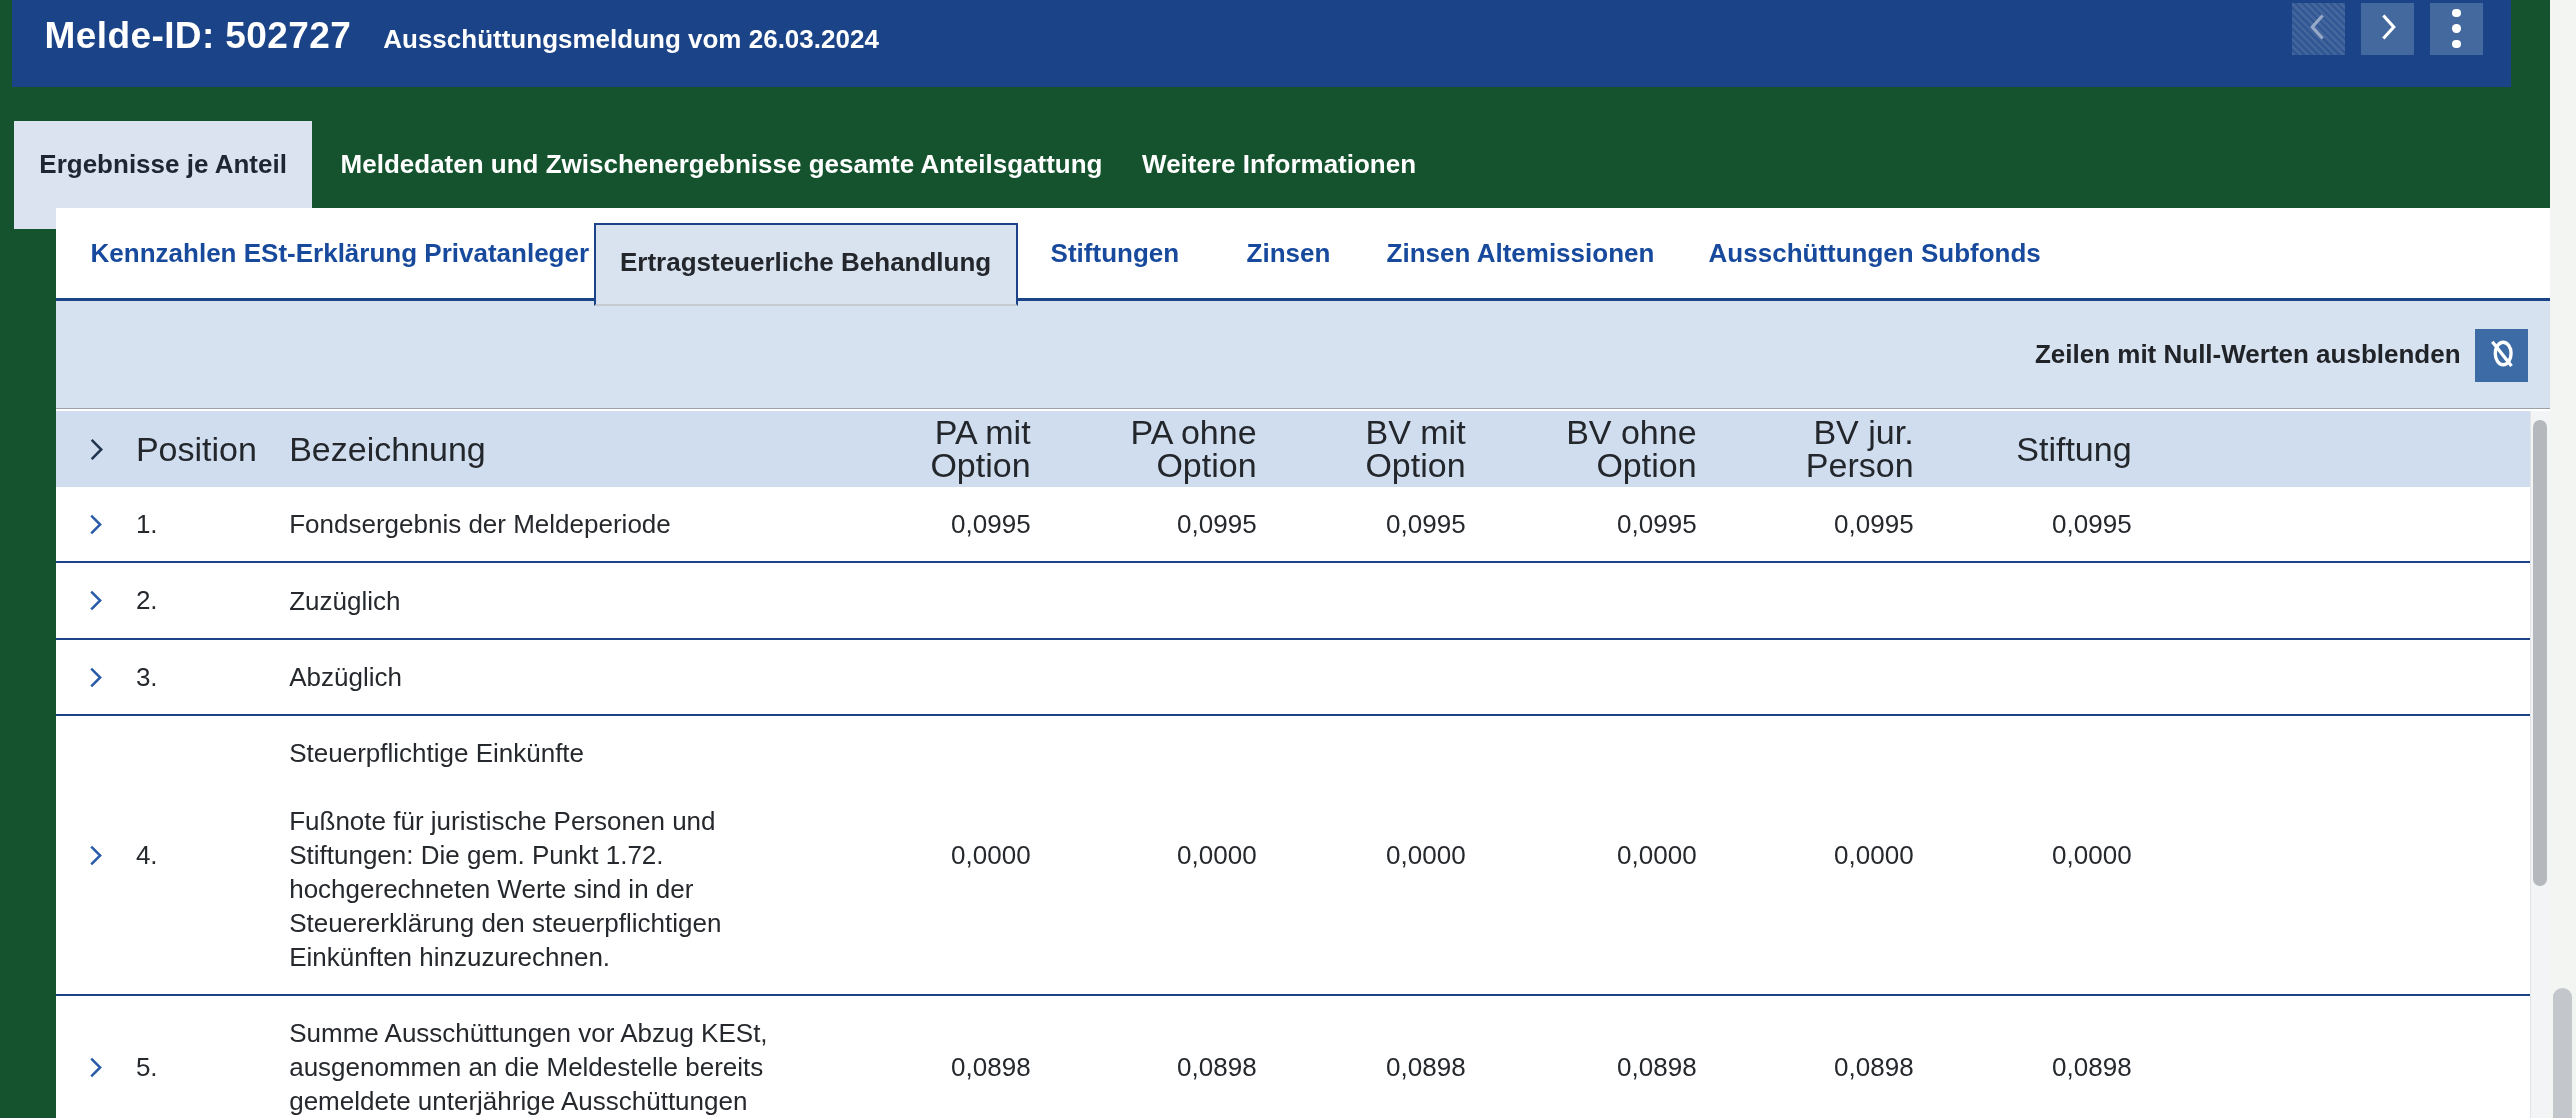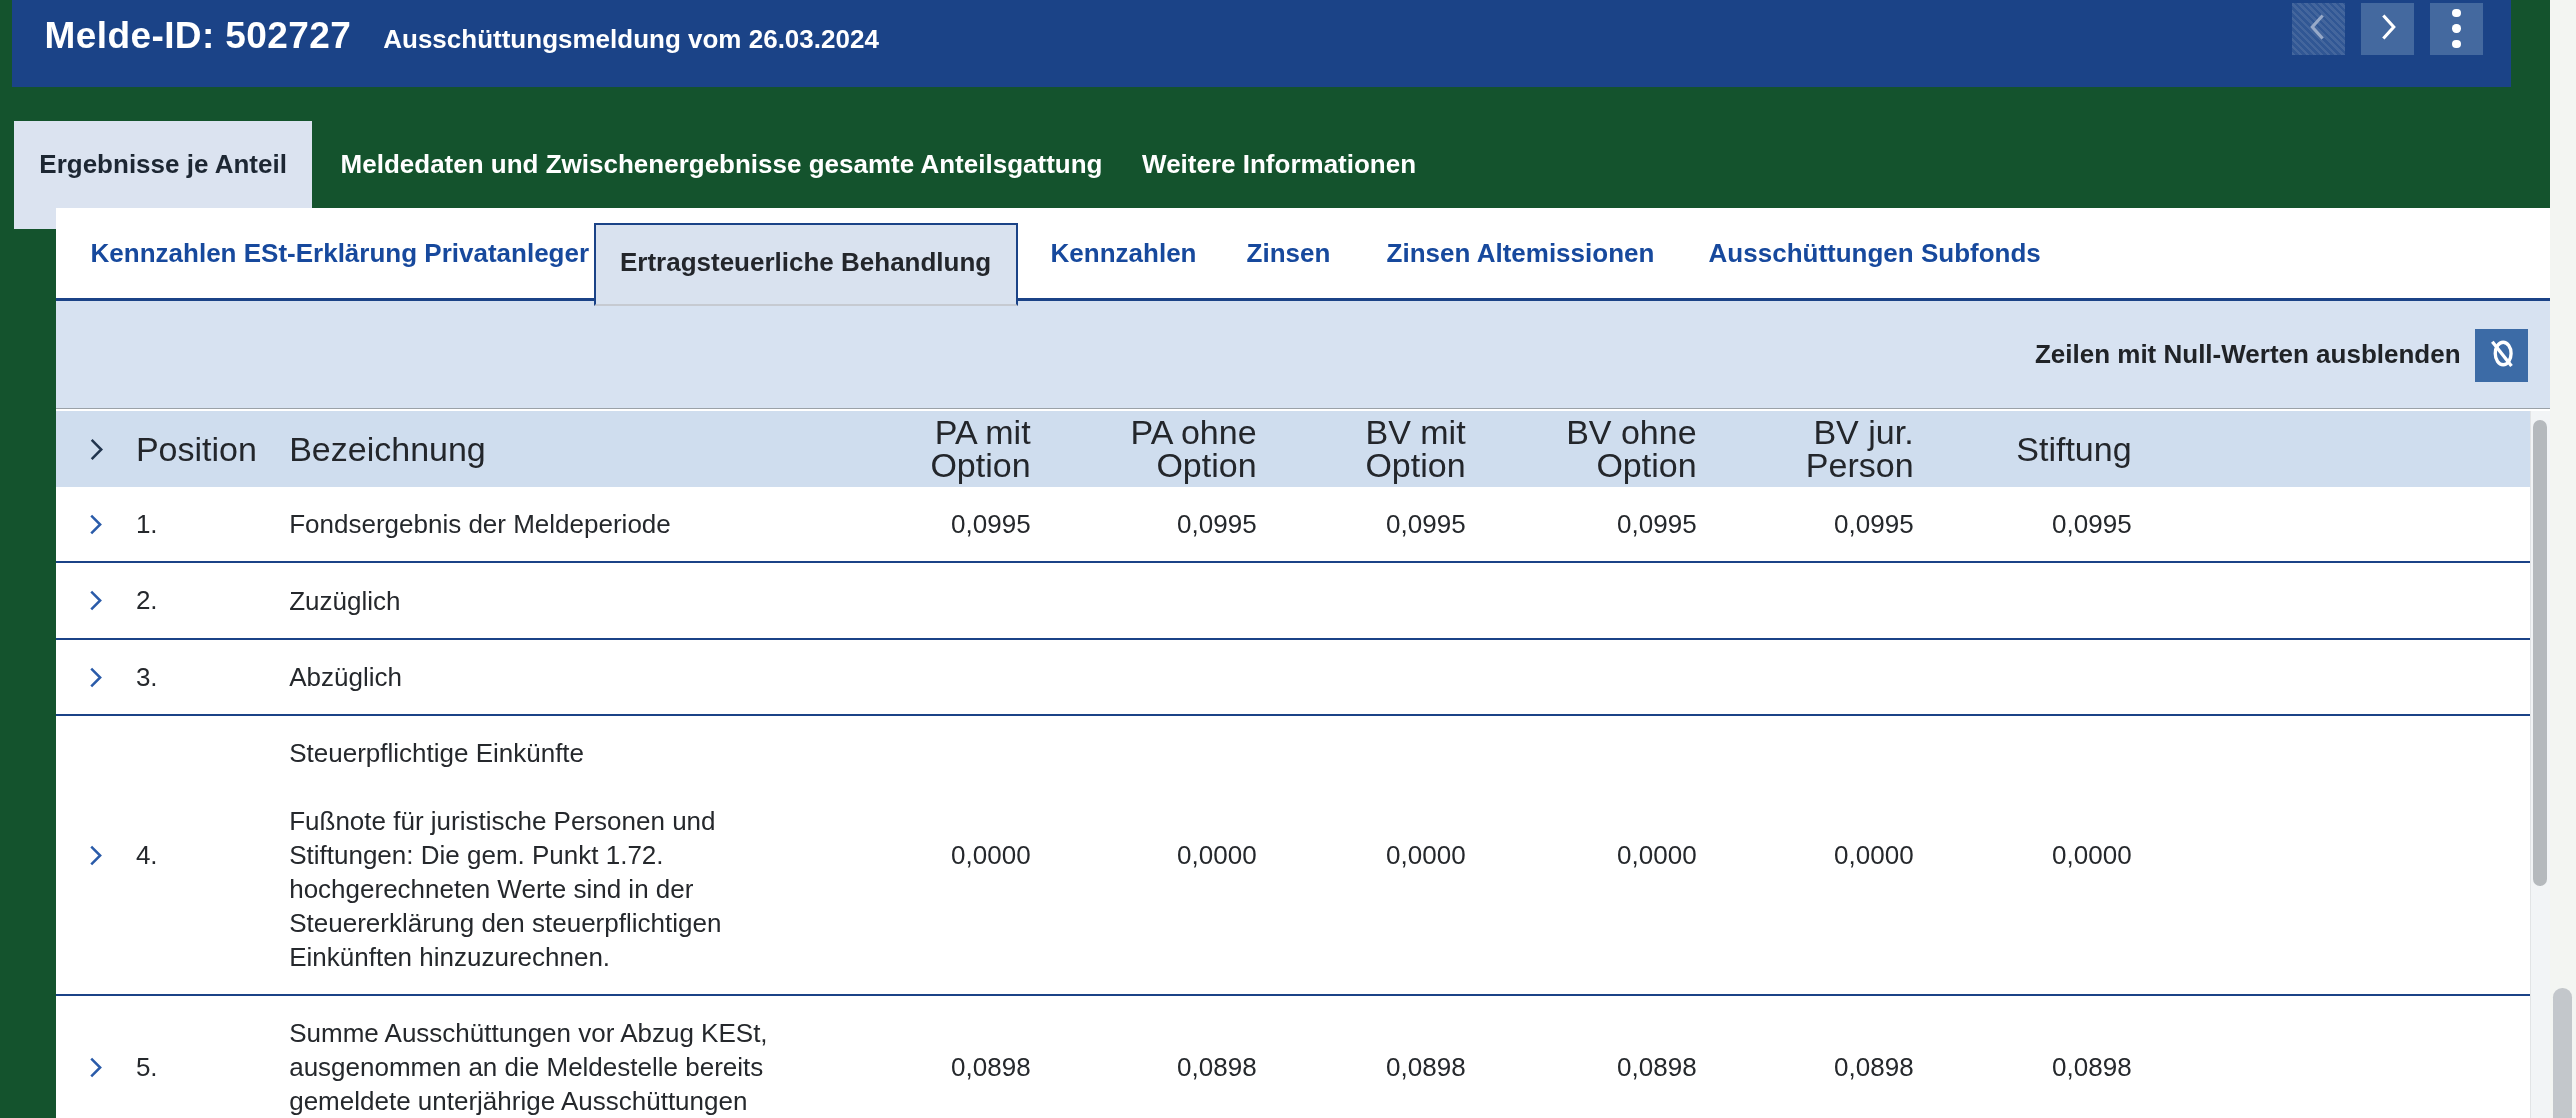--- a/index.html
+++ b/index.html
@@ -113,21 +113,21 @@
     <div class="main-tab active mt1">Ergebnisse je Anteil</div>
     <div class="main-tab mt2">Meldedaten und Zwischenergebnisse gesamte Anteilsgattung</div>
     <div class="main-tab mt3">Weitere Informationen</div>
   </div>
 
   <div class="panel">
 
     <div class="subtabs">
       <div class="subtab st1">Kennzahlen ESt-Erklärung Privatanleger</div>
       <div class="subtab active st2">Ertragsteuerliche Behandlung</div>
-      <div class="subtab st3">Kennzahlen</div>
+      <div class="subtab st3">Stiftungen</div>
       <div class="subtab st4">Zinsen</div>
       <div class="subtab st5">Zinsen Altemissionen</div>
       <div class="subtab st6">Ausschüttungen Subfonds</div>
     </div>
 
     <div class="toolbar">
       <span class="toolbar-label">Zeilen mit Null-Werten ausblenden</span>
       <div class="hide-zeros-btn">
         <span>
           <svg width="35" height="35" viewBox="0 0 42 42" fill="none" stroke="#ffffff">

